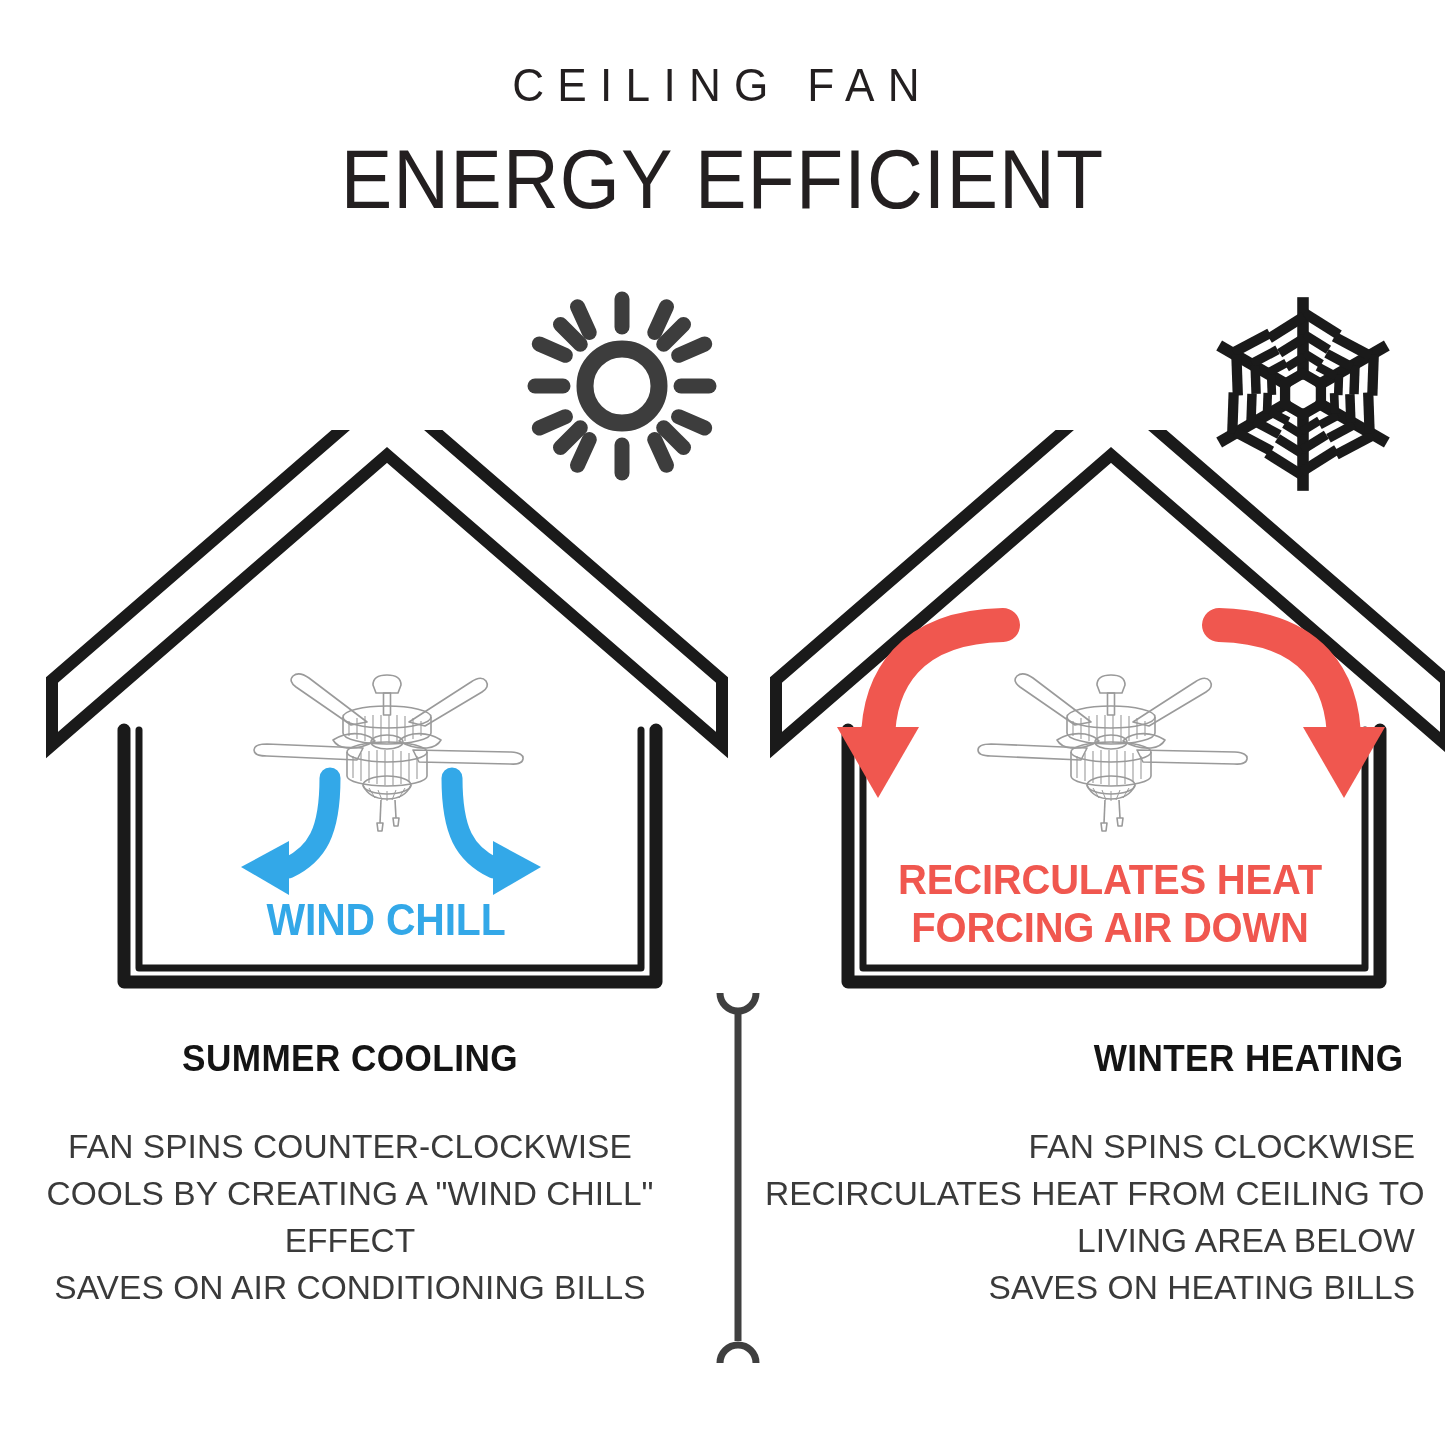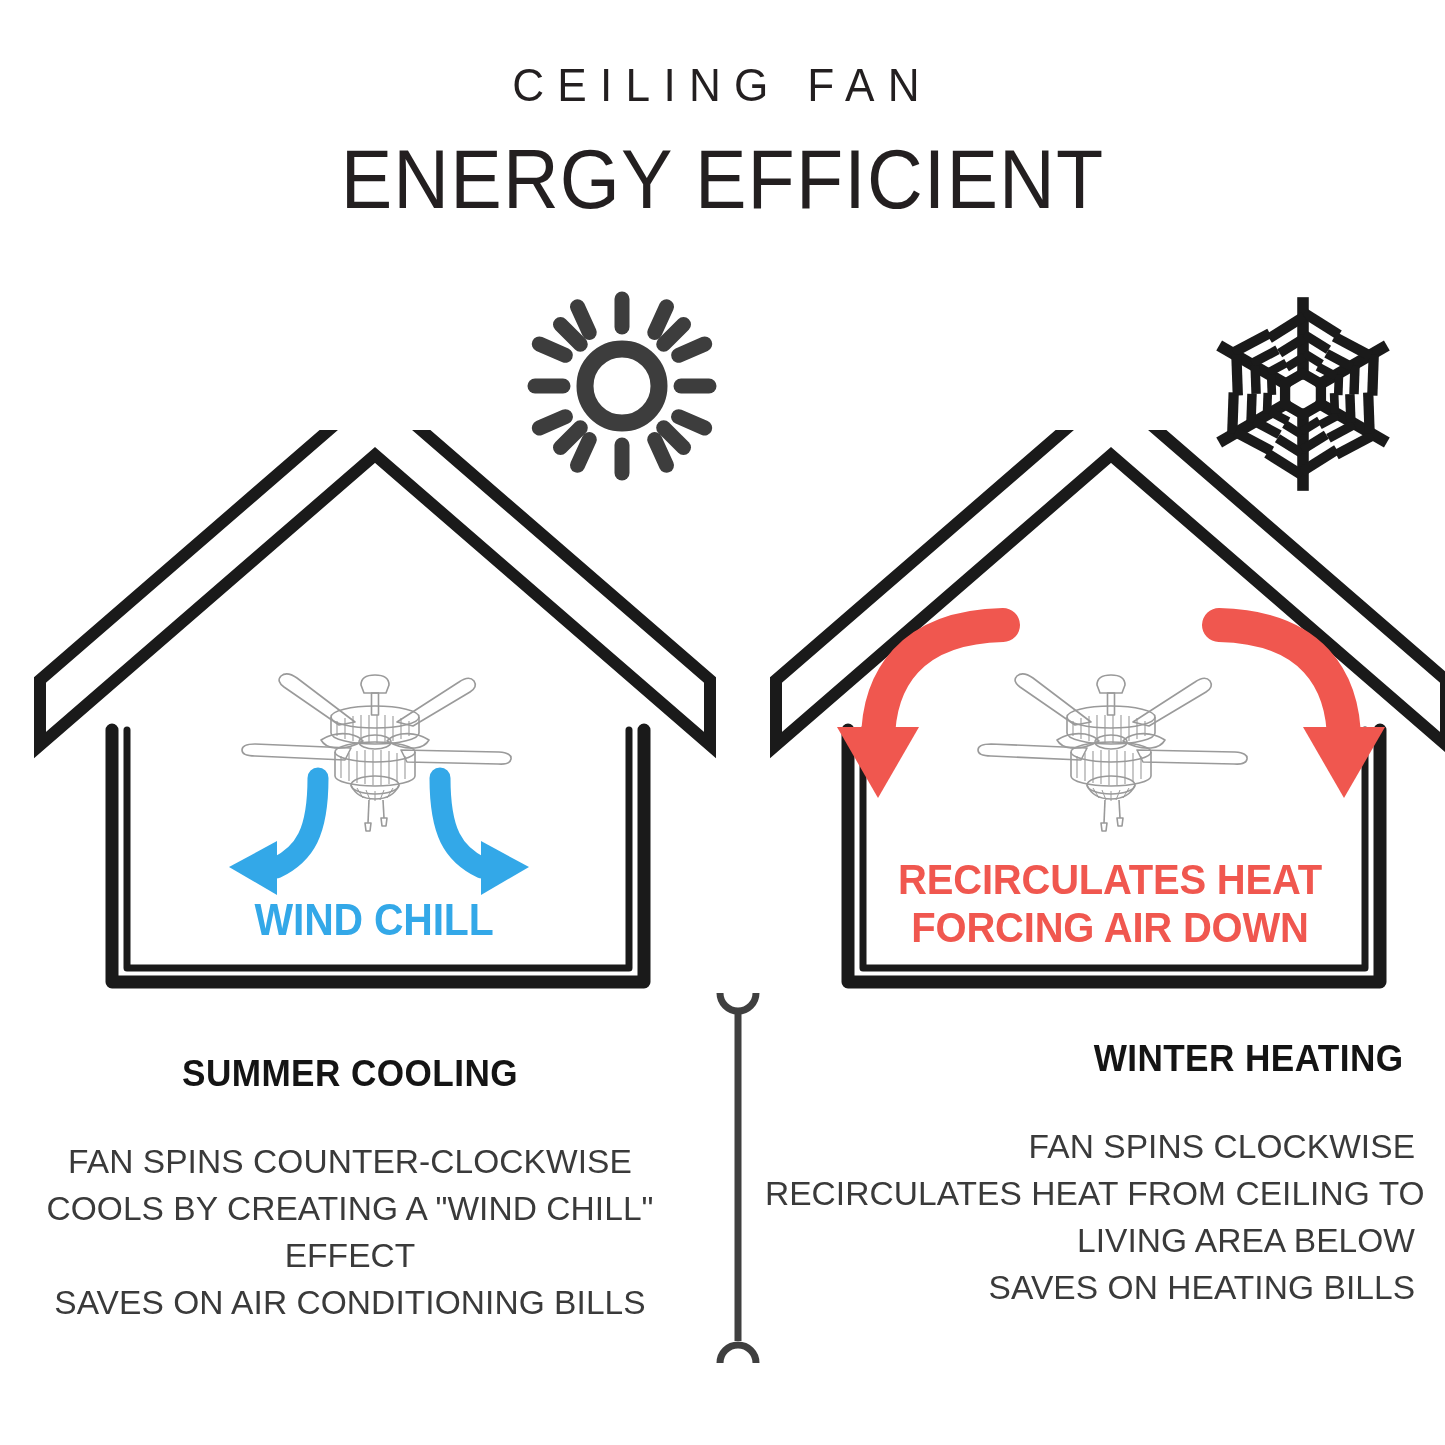--- a/index.html
+++ b/index.html
@@ -33,40 +33,40 @@
     transform:scaleY(1.08) scaleX(.99);
   }
 
   
   .wx{position:absolute;}
   .wx.sun{left:521px;top:291px;width:202px;height:190px;}
   .wx.snow{left:1200px;top:288px;width:206px;height:212px;}
 
   
   .scene{position:absolute;top:430px;width:700px;height:580px;}
-  .scene.left{left:24px;}
+  .scene.left{left:36px;}
   .scene.right{left:760px;}
   .scene svg{position:absolute;left:0;top:0;}
 
   
   .house-label{
     position:absolute;
     width:100%;
     text-align:center;
     font-weight:700;
     line-height:1.12;
     letter-spacing:-.005em;
     transform:scaleX(.93);
   }
   .house-label.blue{color:#33a8e8;font-size:44px;top:465px;left:0;}
   .house-label.red{color:#f0574f;font-size:43px;top:425px;left:0;}
 
   
   .col{position:absolute;top:1040px;width:660px;text-align:center;}
-  .col.left{left:20px;margin-top:15px;}
+  .col.left{left:20px;}
   .col.right{left:760px;text-align:right;}
   .col-title{
     font-size:37px;font-weight:700;letter-spacing:.012em;
     color:#141414;line-height:1;margin:0 0 46px 0;
     transform:scaleX(.95);
   }
   .col-body{
     font-size:34px;font-weight:300;color:#3a3a3a;
     line-height:1.38;letter-spacing:.002em;
     transform:scaleX(.985);

